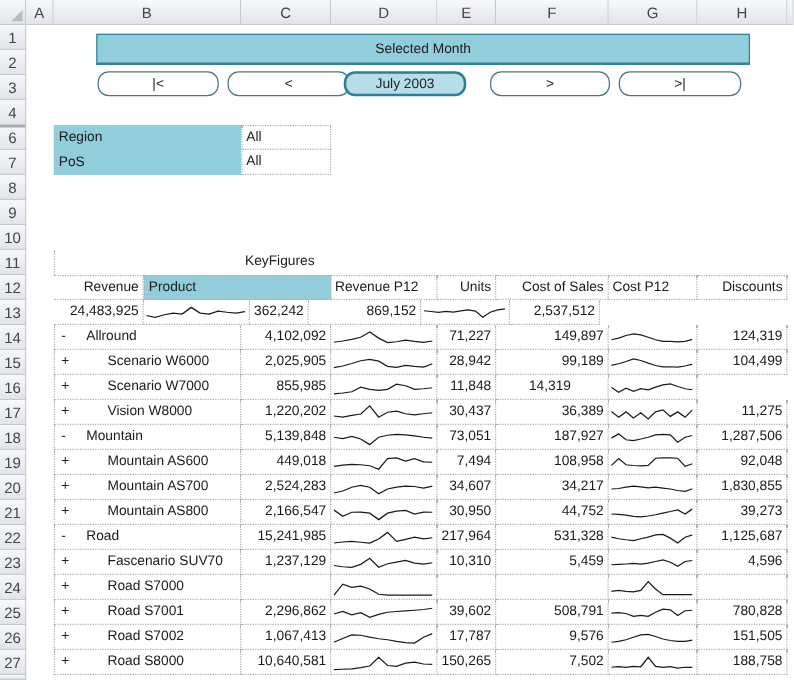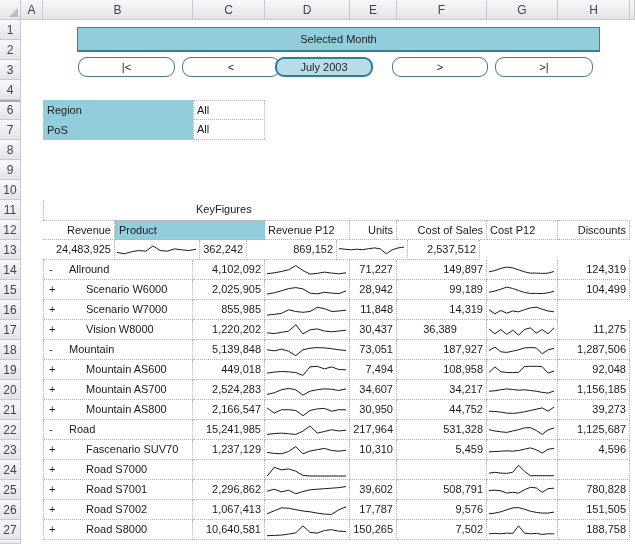--- a/index.html
+++ b/index.html
@@ -188,37 +188,37 @@
       </div>
       <div class="trow">
         <div class="cell first prod " style="width: 150px;"><div class="sign">+</div><div class="nm2">Scenario W7000</div></div>
         <div class="cell num" style="width: 72px;">855,985</div>
         <div class="cell sparkcell" style="width: 85px;">
           <svg width="79" height="16" viewBox="0 0 100 16" preserveAspectRatio="none">
             <polyline points="0.0,13.1 9.1,12.4 18.2,11.4 27.3,7.8 36.4,9.5 45.5,10.3 54.5,9.5 63.6,5.3 72.7,6.6 81.8,9.5 90.9,9.0 100.0,8.2" fill="none" stroke="#1a1a1a" stroke-width="1" vector-effect="non-scaling-stroke"></polyline>
           </svg>
         </div>
         <div class="cell num" style="width: 47px;">11,848</div>
-        <div class="cell num" style="width: 90px;">14,319</div>
+        <div class="cell num" style="width: 90px; text-align: center;">14,319</div>
         <div class="cell sparkcell" style="width: 71px;">
           <svg width="65" height="16" viewBox="0 0 100 16" preserveAspectRatio="none">
             <polyline points="0.0,7.8 9.1,11.8 18.2,8.5 27.3,11.1 36.4,9.0 45.5,9.8 54.5,7.7 63.6,5.9 72.7,5.1 81.8,7.2 90.9,9.0 100.0,9.8" fill="none" stroke="#1a1a1a" stroke-width="1" vector-effect="non-scaling-stroke"></polyline>
           </svg>
         </div>
       </div>
       <div class="trow">
         <div class="cell first prod " style="width: 150px;"><div class="sign">+</div><div class="nm2">Vision W8000</div></div>
         <div class="cell num" style="width: 72px;">1,220,202</div>
         <div class="cell sparkcell" style="width: 85px;">
           <svg width="79" height="16" viewBox="0 0 100 16" preserveAspectRatio="none">
             <polyline points="0.0,10.8 9.1,11.6 18.2,10.3 27.3,9.2 36.4,2.7 45.5,11.8 54.5,7.8 63.6,6.9 72.7,9.0 81.8,9.8 90.9,9.0 100.0,8.2" fill="none" stroke="#1a1a1a" stroke-width="1" vector-effect="non-scaling-stroke"></polyline>
           </svg>
         </div>
         <div class="cell num" style="width: 47px;">30,437</div>
-        <div class="cell num" style="width: 90px; text-align: center;">36,389</div>
+        <div class="cell num" style="width: 90px;">36,389</div>
         <div class="cell sparkcell" style="width: 71px;">
           <svg width="65" height="16" viewBox="0 0 100 16" preserveAspectRatio="none">
             <polyline points="0.0,7.2 9.1,11.8 18.2,7.5 27.3,12.4 36.4,8.2 45.5,13.1 54.5,7.5 63.6,5.9 72.7,11.1 81.8,7.5 90.9,11.8 100.0,5.9" fill="none" stroke="#1a1a1a" stroke-width="1" vector-effect="non-scaling-stroke"></polyline>
           </svg>
         </div>
         <div class="cell num" style="width: 72px;">11,275</div>
       </div>
       <div class="trow">
         <div class="cell first prod " style="width: 150px;"><div class="sign">-</div><div class="nm1">Mountain</div></div>
         <div class="cell num" style="width: 72px;">5,139,848</div>
@@ -261,21 +261,21 @@
             <polyline points="0.0,12.4 9.1,10.8 18.2,7.8 27.3,6.4 36.4,7.8 45.5,13.1 54.5,9.2 63.6,7.7 72.7,6.9 81.8,7.2 90.9,8.5 100.0,6.9" fill="none" stroke="#1a1a1a" stroke-width="1" vector-effect="non-scaling-stroke"></polyline>
           </svg>
         </div>
         <div class="cell num" style="width: 47px;">34,607</div>
         <div class="cell num" style="width: 90px;">34,217</div>
         <div class="cell sparkcell" style="width: 71px;">
           <svg width="65" height="16" viewBox="0 0 100 16" preserveAspectRatio="none">
             <polyline points="0.0,9.2 9.1,8.8 18.2,7.7 27.3,6.9 36.4,7.5 45.5,8.2 54.5,7.8 63.6,8.5 72.7,9.2 81.8,10.4 90.9,11.1 100.0,9.0" fill="none" stroke="#1a1a1a" stroke-width="1" vector-effect="non-scaling-stroke"></polyline>
           </svg>
         </div>
-        <div class="cell num" style="width: 72px;">1,156,185</div>
+        <div class="cell num" style="width: 72px;">1,830,855</div>
       </div>
       <div class="trow">
         <div class="cell first prod " style="width: 150px;"><div class="sign">+</div><div class="nm2">Mountain AS800</div></div>
         <div class="cell num" style="width: 72px;">2,166,547</div>
         <div class="cell sparkcell" style="width: 85px;">
           <svg width="79" height="16" viewBox="0 0 100 16" preserveAspectRatio="none">
             <polyline points="0.0,5.9 9.1,11.1 18.2,7.8 27.3,7.7 36.4,8.5 45.5,13.7 54.5,8.5 63.6,6.9 72.7,6.4 81.8,9.2 90.9,7.7 100.0,7.8" fill="none" stroke="#1a1a1a" stroke-width="1" vector-effect="non-scaling-stroke"></polyline>
           </svg>
         </div>
         <div class="cell num" style="width: 47px;">30,950</div>

